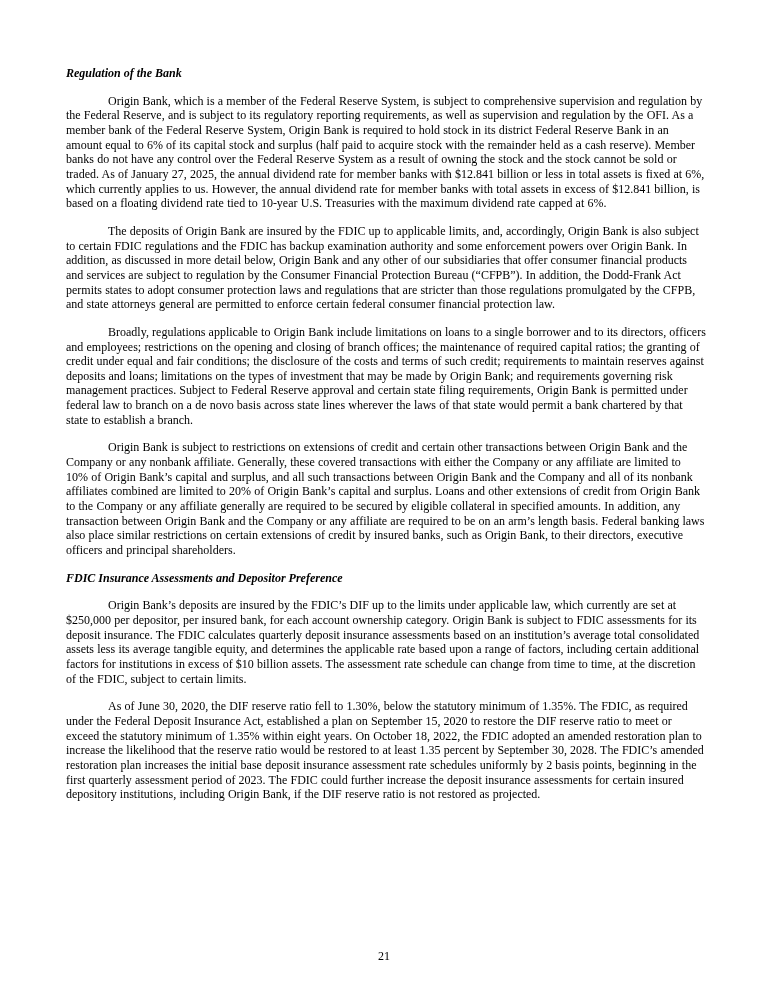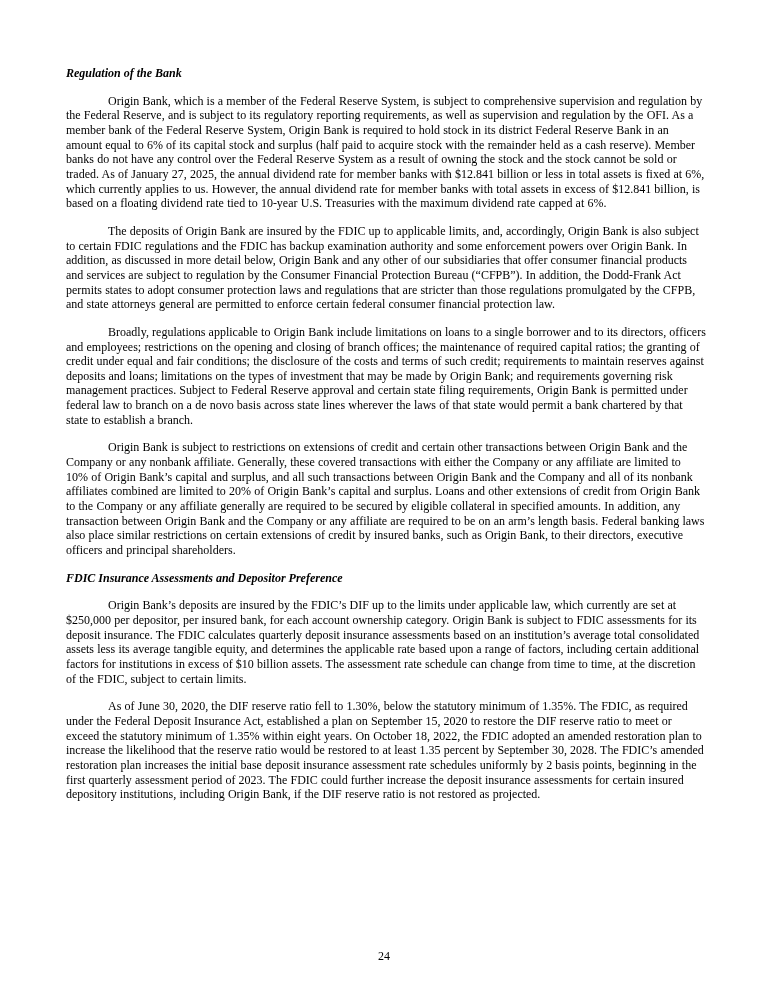--- a/index.html
+++ b/index.html
@@ -58,15 +58,15 @@
   <section class="doc-section">
     <p class="doc-para">Origin Bank is subject to restrictions on extensions of credit and certain other transactions between Origin Bank and the Company or any nonbank affiliate. Generally, these covered transactions with either the Company or any affiliate are limited to 10% of Origin Bank’s capital and surplus, and all such transactions between Origin Bank and the Company and all of its nonbank affiliates combined are limited to 20% of Origin Bank’s capital and surplus. Loans and other extensions of credit from Origin Bank to the Company or any affiliate generally are required to be secured by eligible collateral in specified amounts. In addition, any transaction between Origin Bank and the Company or any affiliate are required to be on an arm’s length basis. Federal banking laws also place similar restrictions on certain extensions of credit by insured banks, such as Origin Bank, to their directors, executive officers and principal shareholders.</p>
   </section>
 
   <section class="doc-section">
     <h2 class="doc-heading">FDIC Insurance Assessments and Depositor Preference</h2>
     <p class="doc-para">Origin Bank’s deposits are insured by the FDIC’s DIF up to the limits under applicable law, which currently are set at $250,000 per depositor, per insured bank, for each account ownership category. Origin Bank is subject to FDIC assessments for its deposit insurance. The FDIC calculates quarterly deposit insurance assessments based on an institution’s average total consolidated assets less its average tangible equity, and determines the applicable rate based upon a range of factors, including certain additional factors for institutions in excess of $10 billion assets. The assessment rate schedule can change from time to time, at the discretion of the FDIC, subject to certain limits.</p>
     <p class="doc-para">As of June 30, 2020, the DIF reserve ratio fell to 1.30%, below the statutory minimum of 1.35%. The FDIC, as required under the Federal Deposit Insurance Act, established a plan on September 15, 2020 to restore the DIF reserve ratio to meet or exceed the statutory minimum of 1.35% within eight years. On October 18, 2022, the FDIC adopted an amended restoration plan to increase the likelihood that the reserve ratio would be restored to at least 1.35 percent by September 30, 2028. The FDIC’s amended restoration plan increases the initial base deposit insurance assessment rate schedules uniformly by 2 basis points, beginning in the first quarterly assessment period of 2023. The FDIC could further increase the deposit insurance assessments for certain insured depository institutions, including Origin Bank, if the DIF reserve ratio is not restored as projected.</p>
   </section>
 
-  <div class="page-number">24</div>
+  <div class="page-number">21</div>
 
 </div>
 
 </body></html>

